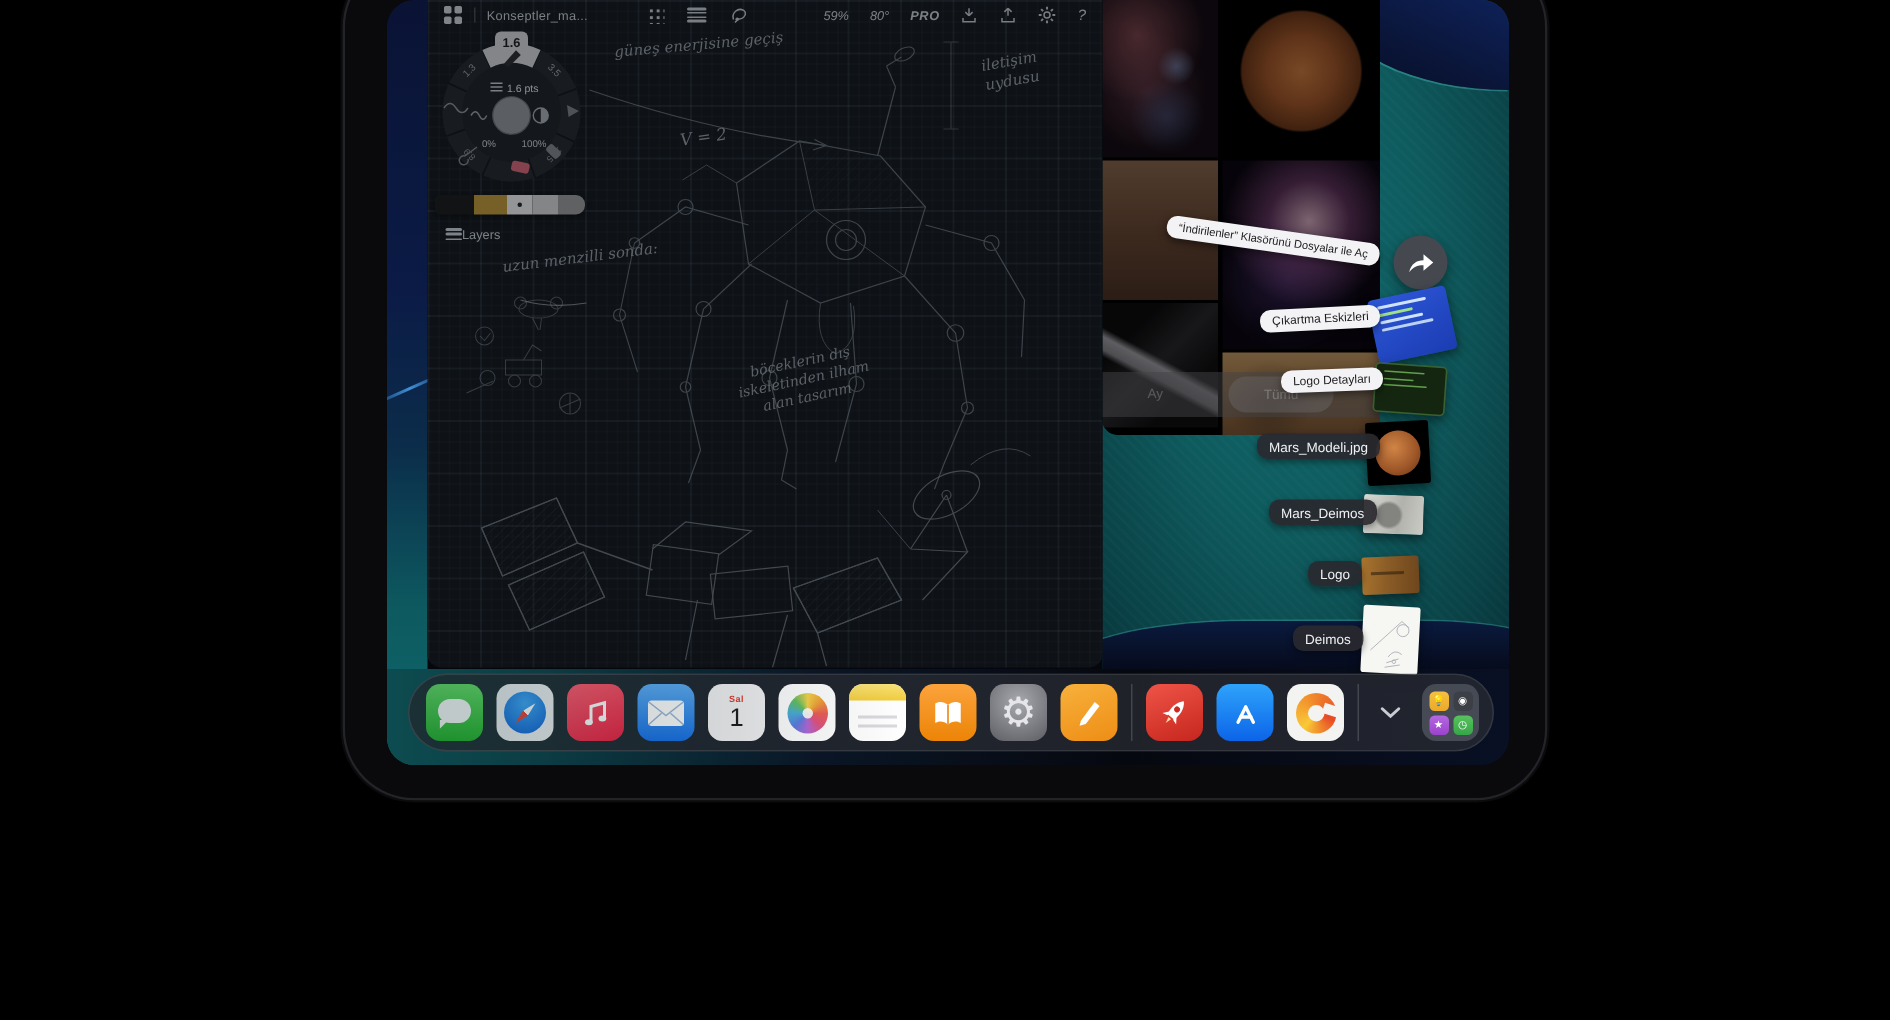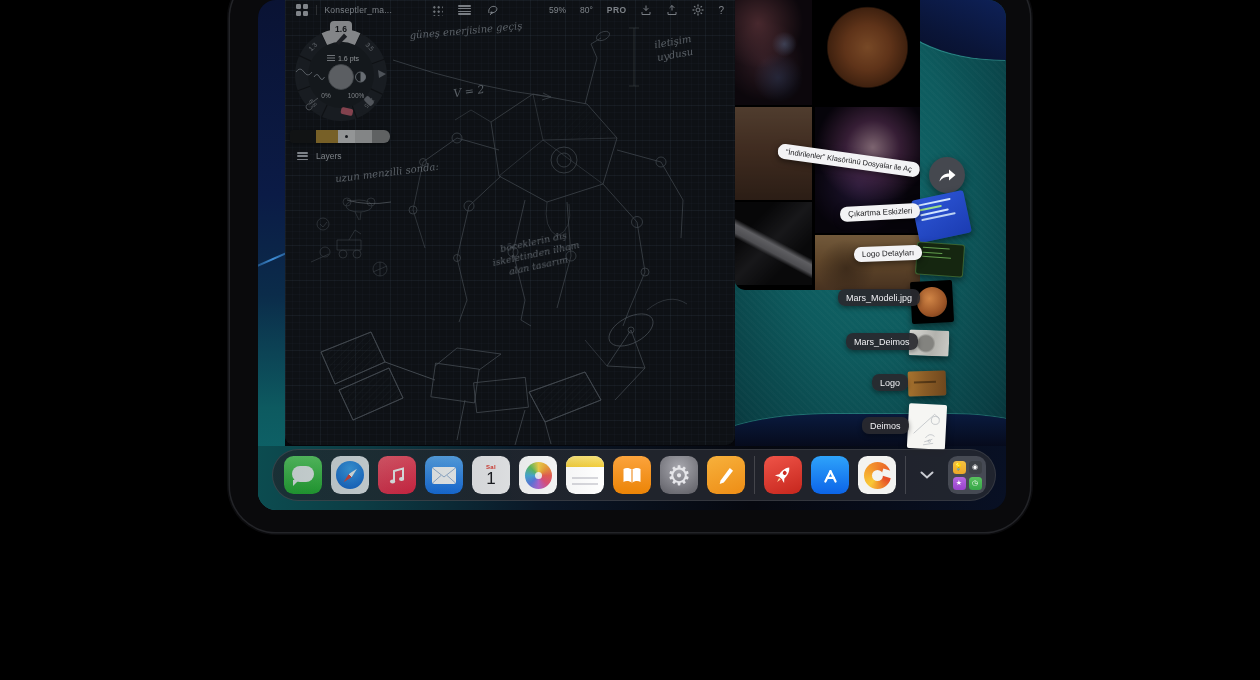--- a/index.html
+++ b/index.html
@@ -60,39 +60,39 @@
   .appgrid { display:grid; grid-template-columns:5px 5px; grid-gap:1.5px; }
   .appgrid i { width:5px; height:5px; background:#d2d6dc; border-radius:1.2px; display:block; }
   .ttl { letter-spacing:.2px; }
   .midtools { display:flex; align-items:center; gap:15px; margin-left:32px; }
   .dots9 { width:11px; height:11px;
            background-image:radial-gradient(circle, #c5cad2 1px, transparent 1.3px);
            background-size:4.5px 4.5px; background-position:0 0; }
   .lines4 { width:13px; height:10px; display:flex; flex-direction:column; justify-content:space-between; }
   .lines4 i { display:block; height:1.5px; background:#c5cad2; border-radius:1px; }
   .rtools { margin-left:auto; display:flex; align-items:center; gap:14px; }
-  .rtools .txt { color:#ccd1d9; }
+  .rtools .txt { color:#ccd1d9;font-style:italic; }
   .pro { font-weight:700; letter-spacing:.4px; }
   .qmark { font-size:10px; }
   .icon12 svg { display:block; }
 
   
   .wheel { position:absolute; left:1px; top:20px; width:110px; height:110px; z-index:5; }
 
   
   .swbar { position:absolute; left:5px; top:130px; height:13px; display:flex; z-index:5;
            filter:drop-shadow(0 1px 2px rgba(0,0,0,.5)); }
   .swbar .sw { height:13px; position:relative; }
   .swbar .sw:first-child { border-radius:3px 0 0 3px; }
   .swbar .sw:last-child { border-radius:0 6px 6px 0; }
   .swbar .dot { position:absolute; left:50%; top:50%; width:3px; height:3px; margin:-1.5px;
                 border-radius:50%; background:#22242a; }
 
   
-  .layers { position:absolute; left:12px; top:151px; display:flex; align-items:center; gap:8px;
+  .layers { position:absolute; left:12px; top:151px; display:flex; align-items:center; 
             z-index:5; color:#ced3da; font-size:8.5px; }
   .burger { width:11px; height:8px; display:flex; flex-direction:column; justify-content:space-between; }
   .burger i { display:block; height:1.5px; background:#ced3da; border-radius:1px; }
 
   
   .pwin { position:absolute; left:477px; top:0; width:185px; height:290px; background:#000;
           border-radius:0 0 10px 10px; overflow:hidden; }
   .pwin .ph { position:absolute; }
   .ph-neb1 { left:0; top:0; width:77px; height:105px;
       background:radial-gradient(circle at 30% 22%, rgba(205,115,125,.55), transparent 46%),
@@ -437,20 +437,24 @@
         <div class="dim"></div>
       </div>
 
       <div class="pwin">
         <div class="ph ph-neb1"></div>
         <div class="ph ph-mars"></div>
         <div class="ph ph-msurf"></div>
         <div class="ph ph-orion"></div>
         <div class="ph ph-craft"></div>
         <div class="ph ph-desert"></div>
+        <div class="pseg">
+          <span class="seg-left">Ay</span>
+          <span class="seg-pill">Tümü</span>
+        </div>
         <div class="dim"></div>
       </div>
 
       <div class="dragl">
         <div class="pill-light" style="left:520px; top:143px; font-size:7.5px; transform:rotate(8deg); transform-origin:left center;">“İndirilenler” Klasörünü Dosyalar ile Aç</div>
 
         <div class="share-btn">
           <svg width="19" height="16" viewBox="0 0 19 16">
             <path d="M1.5,14.5 C2.5,9 6.5,6.5 11,6.5 V2.5 L17.5,8 L11,13.5 V9.8 C7,9.8 4,11 1.5,14.5 Z" fill="#fff"></path>
           </svg>

